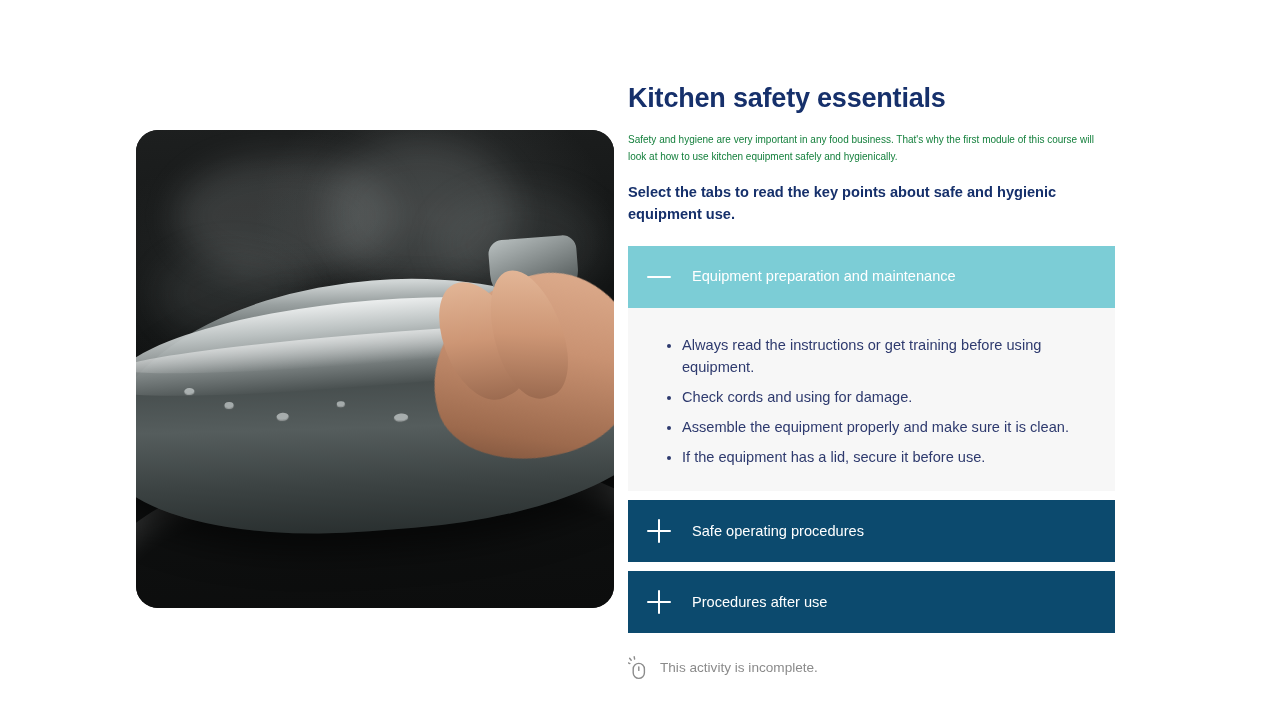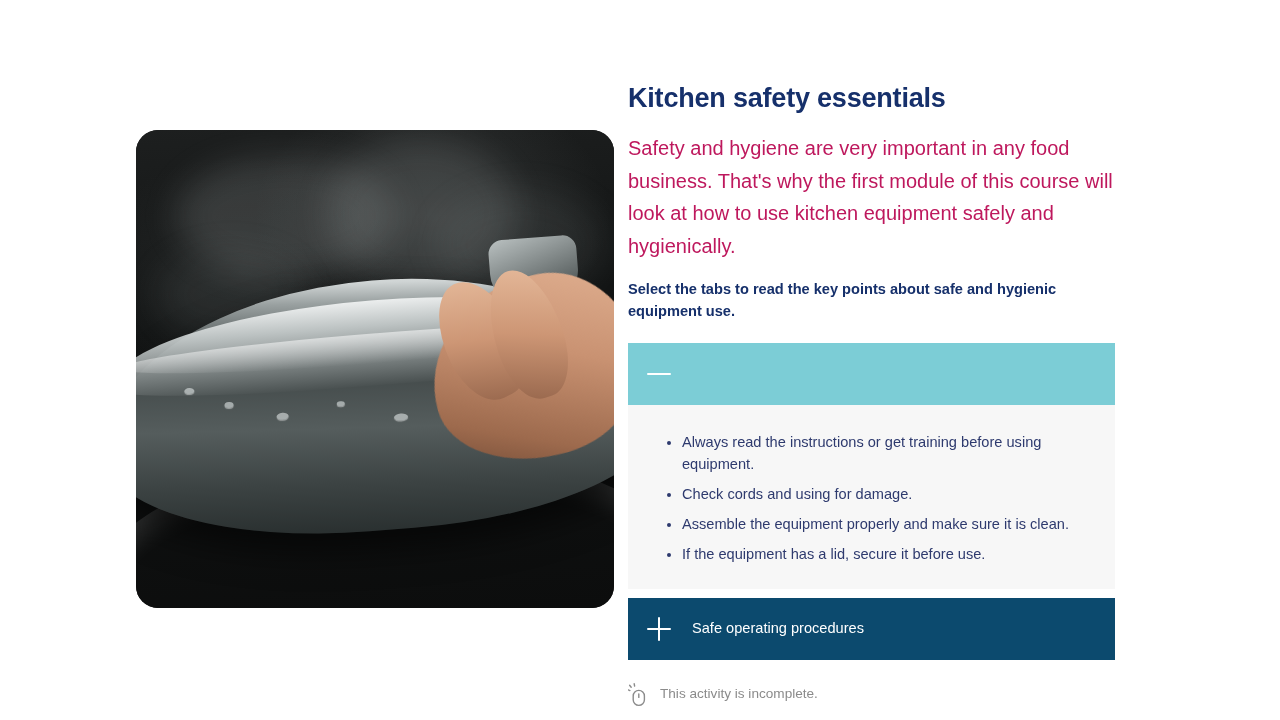--- a/index.html
+++ b/index.html
@@ -162,23 +162,23 @@
   .title {
     font-size: 27px;
     font-weight: bold;
     color: #16306b;
     letter-spacing: -0.2px;
     line-height: 1.2;
     margin-bottom: 18px;
   }
 
   .intro {
-    font-size: 20px;
+    font-size: 10px;
     line-height: 1.62;
-    color: #be185d;
+    color: #15803d;
     margin-bottom: 17px;
     max-width: 486px;
   }
 
   .prompt {
     font-size: 14.6px;
     line-height: 1.5;
     font-weight: bold;
     color: #16306b;
     margin-bottom: 20px;
@@ -315,20 +315,21 @@
 
     <p class="prompt">Select the tabs to read the key points about safe and hygienic equipment use.</p>
 
     <div class="accordion">
 
       <div class="acc-item expanded-item">
         <div class="acc-header expanded">
           <span class="acc-icon">
             <span class="bar-h"></span>
           </span>
+          <span class="acc-label">Equipment preparation and maintenance</span>
         </div>
         <div class="acc-panel">
           <ul>
             <li>Always read the instructions or get training before using equipment.</li>
             <li>Check cords and using for damage.</li>
             <li>Assemble the equipment properly and make sure it is clean.</li>
             <li>If the equipment has a lid, secure it before use.</li>
           </ul>
         </div>
       </div>
@@ -336,20 +337,29 @@
       <div class="acc-item gap-item">
         <div class="acc-header collapsed">
           <span class="acc-icon">
             <span class="bar-h"></span>
             <span class="bar-v"></span>
           </span>
           <span class="acc-label">Safe operating procedures</span>
         </div>
       </div>
 
+      <div class="acc-item">
+        <div class="acc-header collapsed">
+          <span class="acc-icon">
+            <span class="bar-h"></span>
+            <span class="bar-v"></span>
+          </span>
+          <span class="acc-label">Procedures after use</span>
+        </div>
+      </div>
 
     </div>
 
     <div class="status">
       <span class="status-icon">
         <svg viewBox="0 0 22 24" width="22" height="24" fill="none" stroke="currentColor" stroke-width="1.4" stroke-linecap="round" stroke-linejoin="round">
           <rect x="5.2" y="7.4" width="11.2" height="15" rx="5.6"></rect>
           <line x1="10.8" y1="11" x2="10.8" y2="14.4"></line>
           <line x1="3.2" y1="4.2" x2="1.6" y2="2.2"></line>
           <line x1="6.6" y1="3.0" x2="6.2" y2="0.8"></line>

